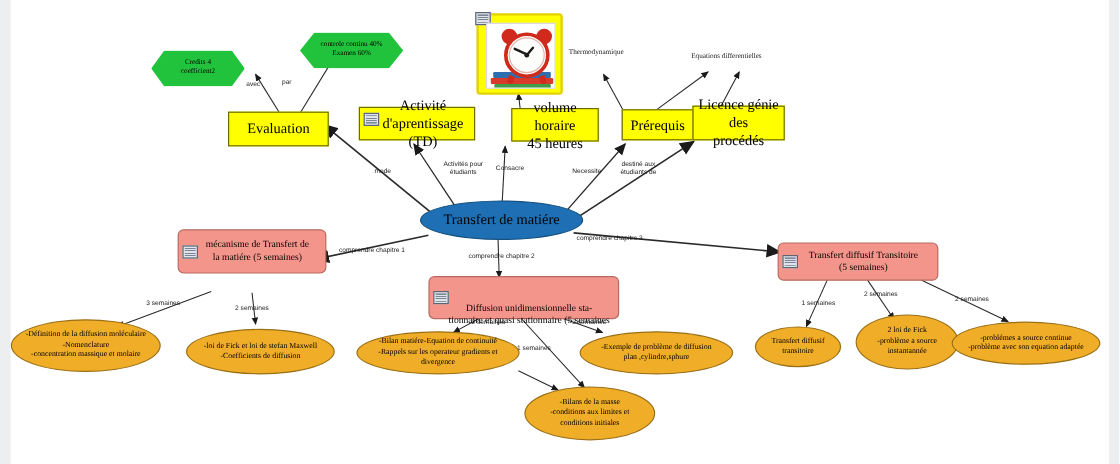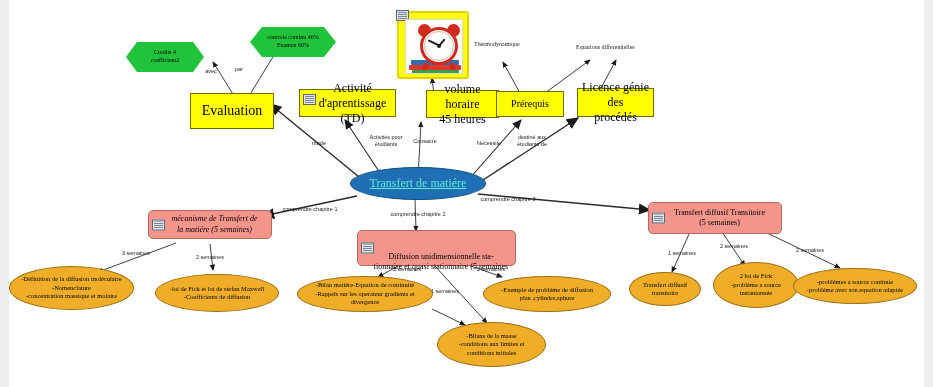--- a/index.html
+++ b/index.html
@@ -53,21 +53,21 @@
   .ellipse{
     background:#f0ad28;border:1px solid #9a7016;border-radius:50%;
     display:flex;align-items:center;justify-content:center;
     text-align:center;color:#000;font-size:7px;line-height:1.3;
     padding:2px 8px;
   }
   
   .ellipse-blue{
     background:#1f6fb4;border:1px solid #15517f;border-radius:50%;
     display:flex;align-items:center;justify-content:center;
-    text-align:center;color:#5eead4;font-size:12px;line-height:1.2;text-decoration:underline;
+    text-align:center;color:#000000;font-size:12px;line-height:1.2;
   }
   
   .badge{
     position:absolute;left:3px;top:50%;transform:translateY(-50%);
     width:11px;height:9px;background:#dfe3ea;border:1px solid #5b6573;
     display:block;
   }
   .badge::after{
     content:"";position:absolute;left:1px;top:1px;right:1px;bottom:1px;
     background:repeating-linear-gradient(180deg,#7b8694 0 1px,#dfe3ea 1px 2px);
@@ -198,32 +198,32 @@
   <div class="elabel" style="left:473px;top:266px;width:36px;">2 semaines</div>
   <div class="elabel" style="left:664px;top:250px;width:36px;">1 semaines</div>
   <div class="elabel" style="left:716px;top:243px;width:36px;">2 semaines</div>
   <div class="elabel" style="left:792px;top:247px;width:36px;">2 semaines</div>
 
   <div class="node hex" style="left: 126px; top: 42px; width: 78px; height: 30px; white-space: pre-line;">Credits 4
 coefficient2</div>
   <div class="node hex" style="left: 250px; top: 27px; width: 86px; height: 30px; white-space: pre-line;">controle continu 40%
 Examen 60%</div>
 
-  <div class="node rect-yellow" style="left:190px;top:93px;width:84px;height:36px;font-size:14px;">Evaluation</div>
+  <div class="node rect-yellow" style="left:190px;top:93px;width:84px;height:29px;font-size:12px;">Evaluation</div>
 
   <div class="node rect-yellow" style="left:299px;top:89px;width:97px;height:28px;position:absolute;">
     <span class="badge topleft"></span>
     <span style="display: block; width: 100%; padding-left: 10px; white-space: pre-line;">Activité d'aprentissage
 (TD)</span>
   </div>
 
   <div class="node rect-yellow" style="left: 404px; top: 90px; width: 73px; height: 28px; white-space: pre-line; margin-left: 22px;">volume horaire
 45 heures</div>
 
-  <div class="node rect-yellow" style="left:496px;top:91px;width:68px;height:26px;font-size:10px;">Prérequis</div>
+  <div class="node rect-yellow" style="left:518px;top:91px;width:60px;height:26px;font-size:12px;">Prérequis</div>
 
   <div class="node rect-yellow" style="left: 577px; top: 88px; width: 77px; height: 29px; white-space: pre-line;">Licence génie des
 procédés</div>
 
   <div class="node imgnode" style="left:397px;top:11px;width:72px;height:68px;">
     <span class="badge topleft" style="left:-3px;top:-3px;"></span>
     <div class="inner">
 
       <div class="book" style="left:5px;top:40px;width:48px;height:5px;background:#2f6fb0;"></div>
       <div class="book" style="left:3px;top:45px;width:52px;height:5px;background:#d93a2b;"></div>
@@ -238,21 +238,21 @@
         <div class="rim"></div>
         <div class="hand" style="left:18px;top:10px;width:2px;height:9px;transform:rotate(40deg);"></div>
         <div class="hand" style="left:18.5px;top:6px;width:1.5px;height:13px;transform:rotate(-65deg);"></div>
         <div class="pivot" style="left:17px;top:17px;"></div>
       </div>
     </div>
   </div>
 
   <div class="node ellipse-blue" style="left:350px;top:167px;width:136px;height:33px;">Transfert de matiére</div>
 
-  <div class="node rect-pink" style="left:148px;top:210px;width:124px;height:29px;font-style:italic;">
+  <div class="node rect-pink" style="left:148px;top:191px;width:124px;height:37px;">
     <span class="badge"></span>
     <span style="white-space: pre-line;">mécanisme de Transfert de
 la matiére (5 semaines)</span>
   </div>
 
   <div class="node rect-pink" style="left:357px;top:230px;width:159px;height:36px;">
     <span class="badge"></span>
     <span style="white-space: pre-line; margin-top: 28px;">Diffusion unidimensionnelle sta-
 tionnaire et quasi stationnaire (5 semaines</span>
   </div>

